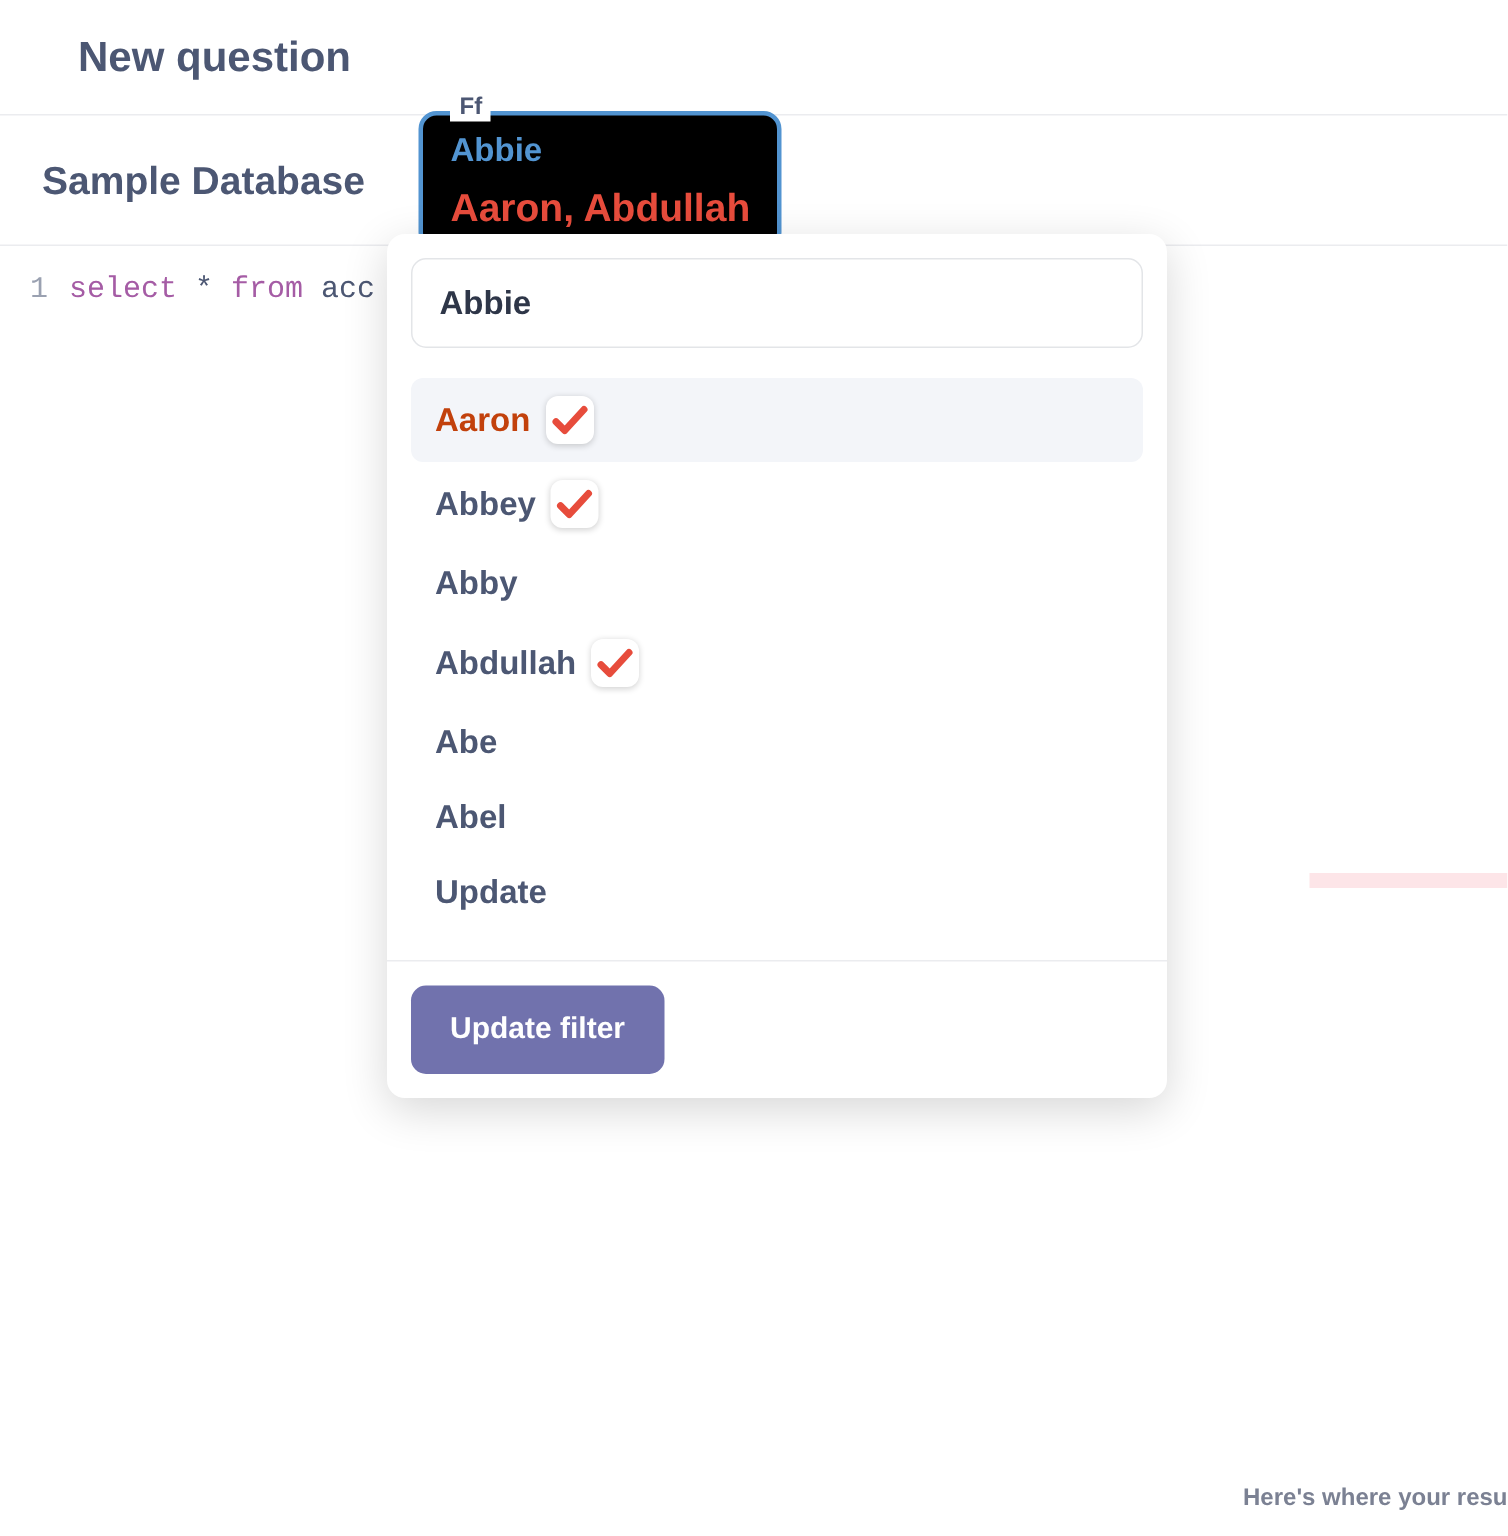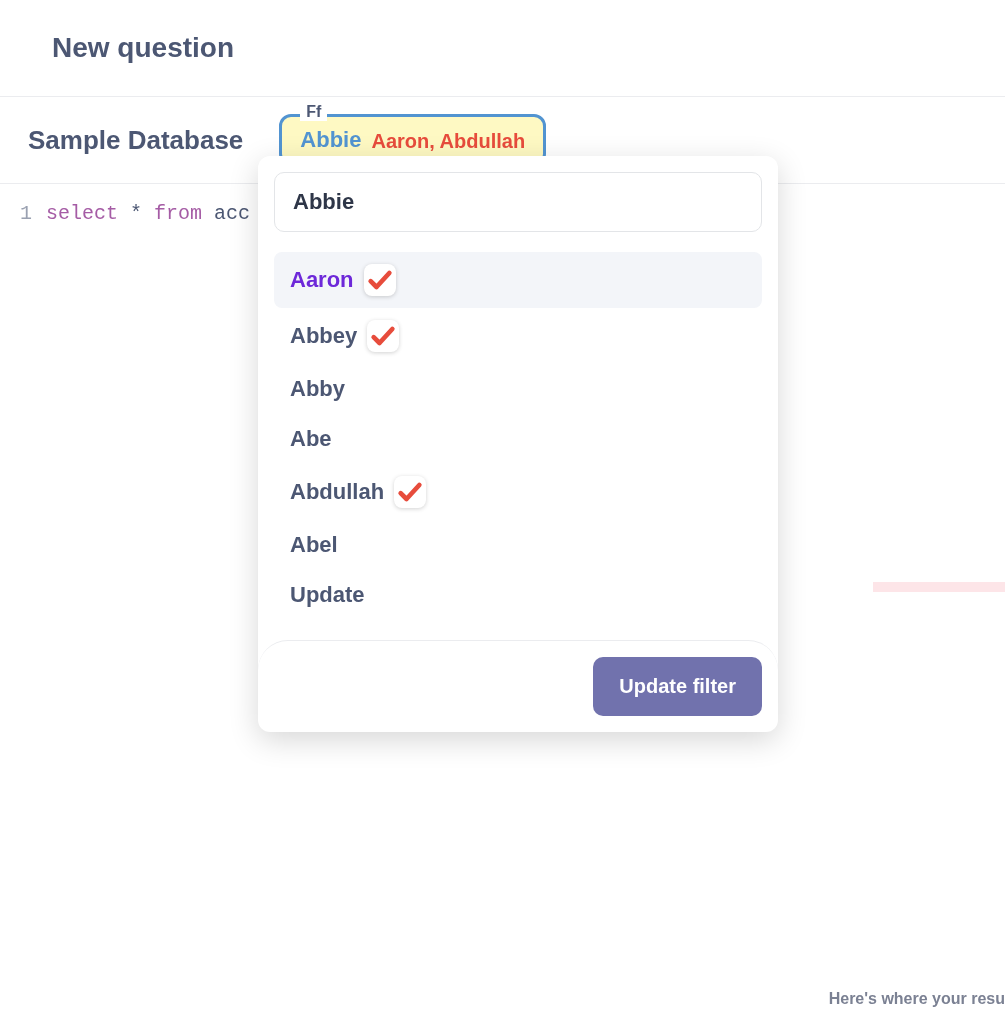--- a/index.html
+++ b/index.html
@@ -10,21 +10,21 @@
     body {
       font-family: -apple-system, BlinkMacSystemFont, "Segoe UI", Helvetica, Arial, sans-serif;
       background: #fff;
       width: 1005px;
       height: 1024px;
       overflow: hidden;
       position: relative;
       color: #4c5773;
     }
     .header {
-      padding: 32px 52px;
+      padding: 22px 52px;
     }
     .page-title {
       font-size: 28px;
       font-weight: 700;
       color: #4c5773;
     }
     .toolbar {
       border-top: 1px solid #ebecef;
       border-bottom: 1px solid #ebecef;
       padding: 0 28px;
@@ -38,42 +38,43 @@
       font-size: 26px;
       font-weight: 700;
       color: #4c5773;
     }
     .filter-box {
       position: relative;
       border: 3px solid #5294d1;
       border-radius: 12px;
       padding: 10px 18px;
       display: flex;
-      align-items: flex-end;
+      align-items: flex-start;
       gap: 10px;
-      background: #fef9c3;
+      background: #000000;
+      flex-direction: column;
     }
     .filter-label {
       position: absolute;
       top: -14px;
       left: 18px;
       background: #fff;
       padding: 0 6px;
       font-size: 16px;
       font-weight: 600;
       color: #4c5773;
     }
     .filter-primary {
       color: #5294d1;
       font-size: 22px;
       font-weight: 700;
     }
     .filter-overlay {
       color: #e74c3c;
-      font-size: 20px;
+      font-size: 26px;
       font-weight: 800;
     }
     .editor-area {
       display: flex;
       padding: 18px 14px;
       font-family: "SFMono-Regular", Consolas, "Liberation Mono", Menlo, monospace;
       font-size: 20px;
       height: 420px;
     }
     .gutter {
@@ -121,39 +122,37 @@
       font-weight: 700;
       color: #4c5773;
       border-radius: 8px;
       display: flex;
       align-items: center;
       gap: 10px;
       cursor: pointer;
     }
     .dd-item.active {
       background: #f3f5f9;
-      color: #6d28d9;
+      color: #c2410c;
     }
     .check-icon {
       display: inline-flex;
       background: #fff;
       border-radius: 8px;
       padding: 2px;
       box-shadow: 0 1px 4px rgba(0,0,0,0.18);
     }
     .check-icon svg {
       width: 28px;
       height: 28px;
     }
     .dd-footer {
       border-top: 1px solid #ebecef;
       padding: 16px;
       display: flex;
-      justify-content: flex-end;
-      border-radius: 30px;
     }
     .update-btn {
       background: #7172ad;
       color: #fff;
       border: none;
       border-radius: 10px;
       padding: 18px 26px;
       font-size: 20px;
       font-weight: 700;
       cursor: pointer;
@@ -217,31 +216,31 @@
         <span class="check-icon">
           <svg viewBox="0 0 24 24" fill="none" stroke="#e74c3c" stroke-width="4" stroke-linecap="round" stroke-linejoin="round">
             <polyline points="4 13 9 18 20 6"></polyline>
           </svg>
         </span>
       </div>
       <div class="dd-item">
         <span>Abby</span>
       </div>
       <div class="dd-item">
-        <span>Abe</span>
-      </div>
-      <div class="dd-item">
         <span>Abdullah</span>
         <span class="check-icon">
           <svg viewBox="0 0 24 24" fill="none" stroke="#e74c3c" stroke-width="4" stroke-linecap="round" stroke-linejoin="round">
             <polyline points="4 13 9 18 20 6"></polyline>
           </svg>
         </span>
       </div>
       <div class="dd-item">
+        <span>Abe</span>
+      </div>
+      <div class="dd-item">
         <span>Abel</span>
       </div>
       <div class="dd-item">
         <span>Update</span>
       </div>
     </div>
   <div class="dd-footer">
     <button class="update-btn">Update filter</button>
   </div>
 </div>

